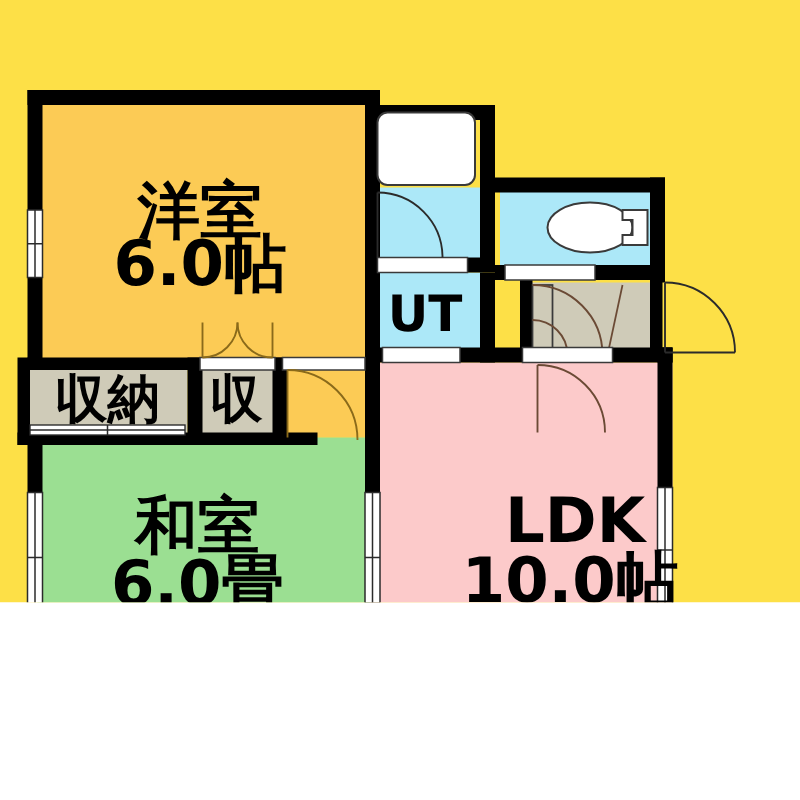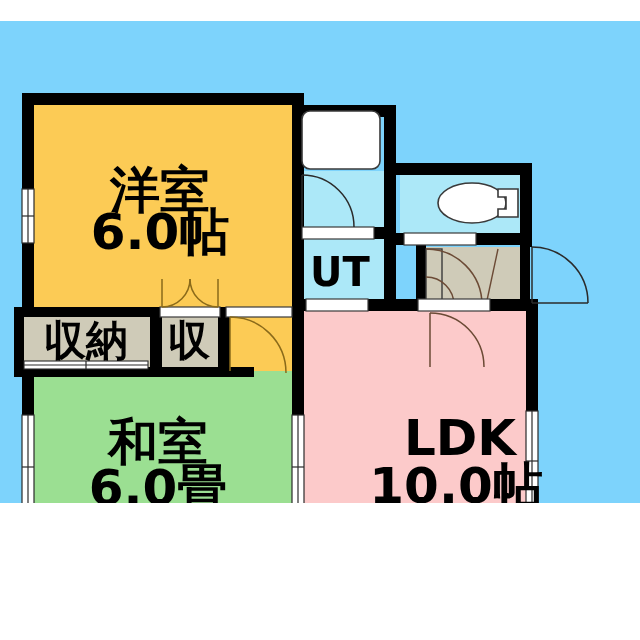--- a/index.html
+++ b/index.html
@@ -8,23 +8,22 @@
     padding: 0;
     background: #ffffff;
   }
   body {
     font-family: "Liberation Sans", "DejaVu Sans", sans-serif;
   }
   #plan-root {
     position: relative;
     width: 640px;
     height: 482px;
-    background: #7dd3fc;
+    background: #fde047;
     overflow: hidden;
-    margin-top: 21px;
   }
   #plan-svg {
     display: block;
     width: 640px;
     height: 640px;
   }
   .room-label {
     font-family: "DejaVu Sans", "Liberation Sans", sans-serif;
     font-weight: bold;
     fill: #000000;

